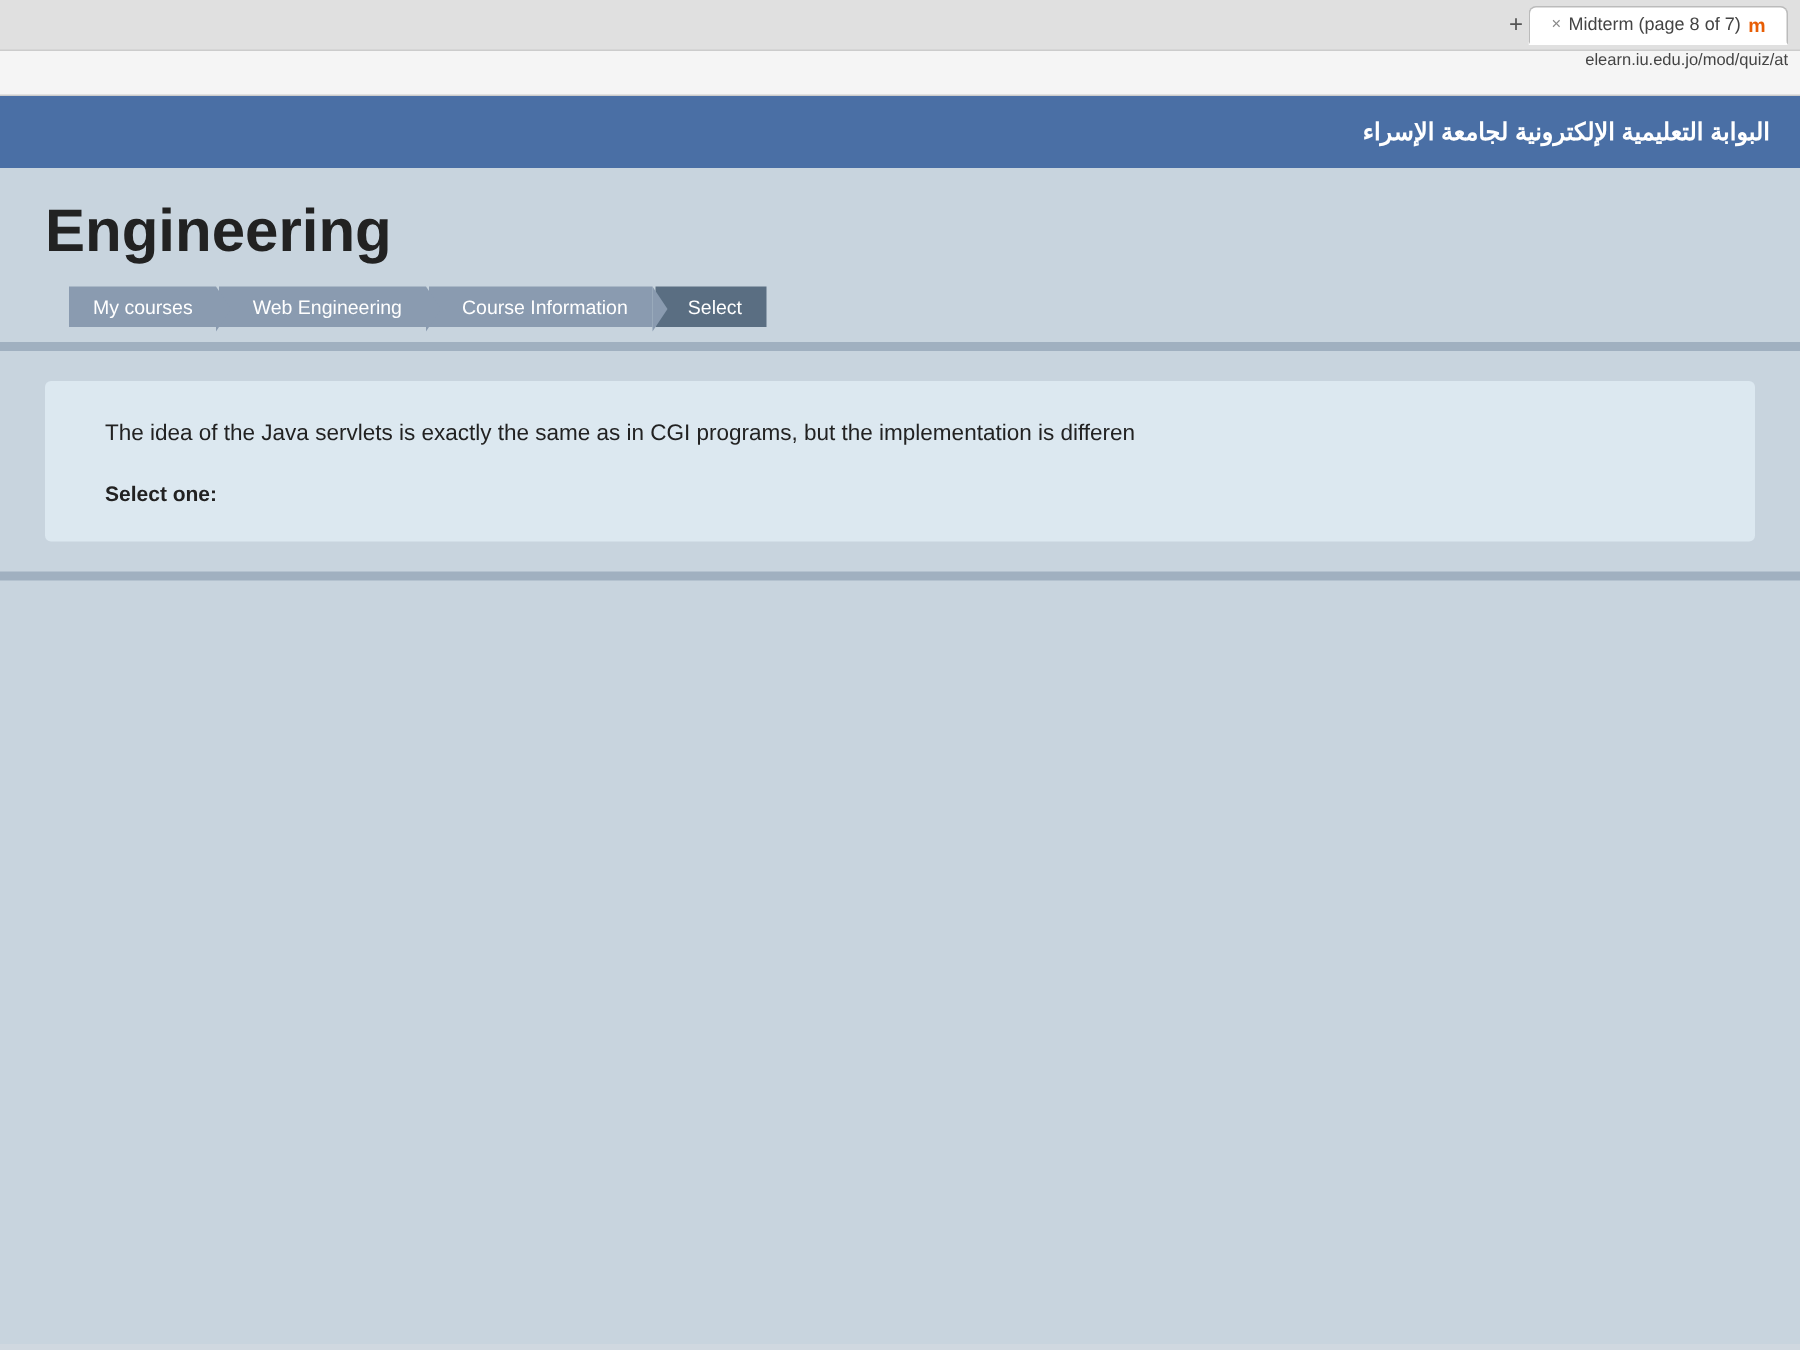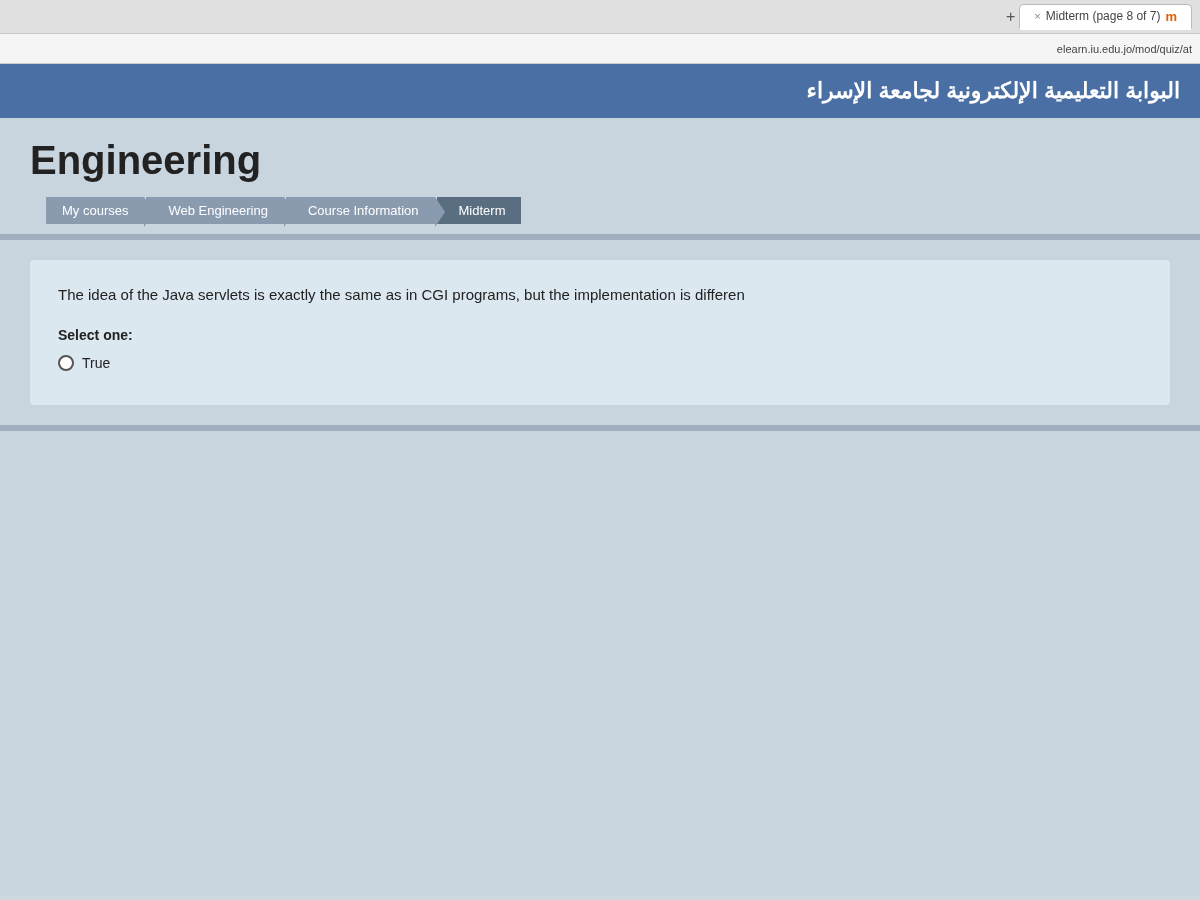--- a/index.html
+++ b/index.html
@@ -22,21 +22,21 @@
 
     
     .university-header {
       background: #4a6fa5;
       padding: 14px 20px;
       direction: rtl;
     }
 
     .university-title {
       color: white;
-      font-size: 22px;
+      font-size: 16px;
       font-weight: bold;
       font-family: Arial, sans-serif;
     }
 
     
     .page-title-area {
       background: #c8d4de;
       padding: 20px 30px 10px 30px;
     }
 
@@ -96,36 +96,35 @@
     
     .divider-stripe {
       background: #a0b0c0;
       height: 6px;
     }
 
     
     .question-card {
       background: #dce8f0;
       margin: 20px 30px;
-      padding: 24px 28px;
+      padding: 24px 40px;
       border-radius: 4px;
     }
 
     .question-text {
       font-size: 15px;
       color: #222;
       margin-bottom: 20px;
       line-height: 1.5;
     }
 
     .select-label {
       font-size: 14px;
       font-weight: bold;
       color: #222;
-      margin-bottom: 12px;
     }
 
     .option-item {
       display: flex;
       align-items: center;
       gap: 8px;
       margin-bottom: 10px;
       cursor: pointer;
     }
 
@@ -183,21 +182,21 @@
       border-radius: 5px 5px 0 0;
       display: inline-flex;
       align-items: center;
       gap: 5px;
     }
 
     .address-row {
       background: #f5f5f5;
       height: 30px;
       display: flex;
-      align-items: center;
+      align-items: flex-start;
       justify-content: flex-end;
       padding: 0 8px;
       gap: 6px;
       border-bottom: 1px solid #ccc;
     }
 
     .url-display {
       font-size: 11px;
       color: #444;
     }
@@ -231,34 +230,30 @@
       <div class="breadcrumb-item">
         <span>My courses</span>
       </div>
       <div class="breadcrumb-item">
         <span>Web Engineering</span>
       </div>
       <div class="breadcrumb-item">
         <span>Course Information</span>
       </div>
       <div class="breadcrumb-item active">
-        <span>Midterm</span>
+        <span>Select</span>
       </div>
     </div>
   </div>
 
   <div class="divider-stripe"></div>
 
   <div class="question-card">
     <div class="question-text">The idea of the Java servlets is exactly the same as in CGI programs, but the implementation is differen</div>
     <div class="select-label">Select one:</div>
 
-    <div class="option-item">
-      <span class="radio-circle"></span>
-      <span class="option-label">True</span>
-    </div>
 
   </div>
 
   <div class="divider-stripe"></div>
 
 
 </div>
 
 </body></html>

